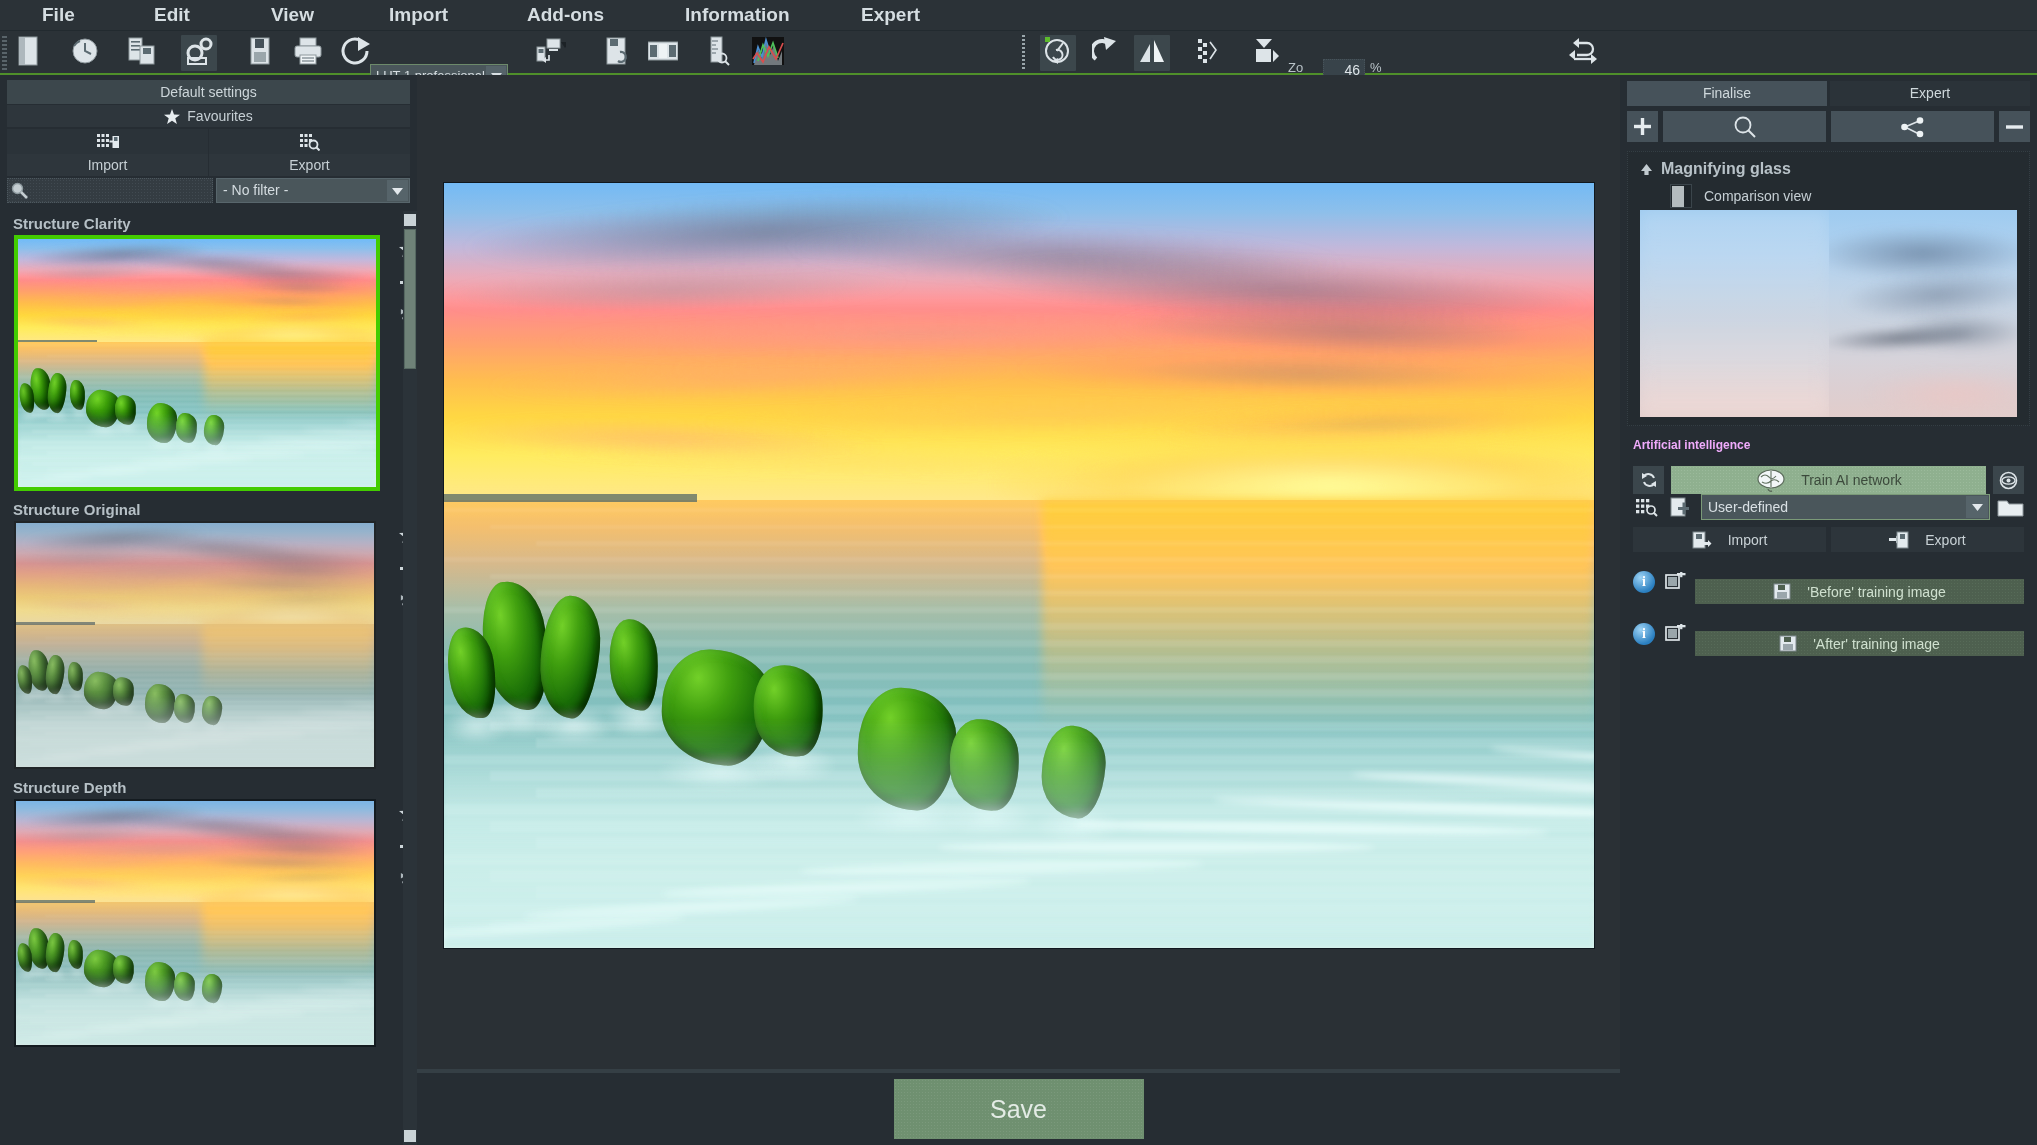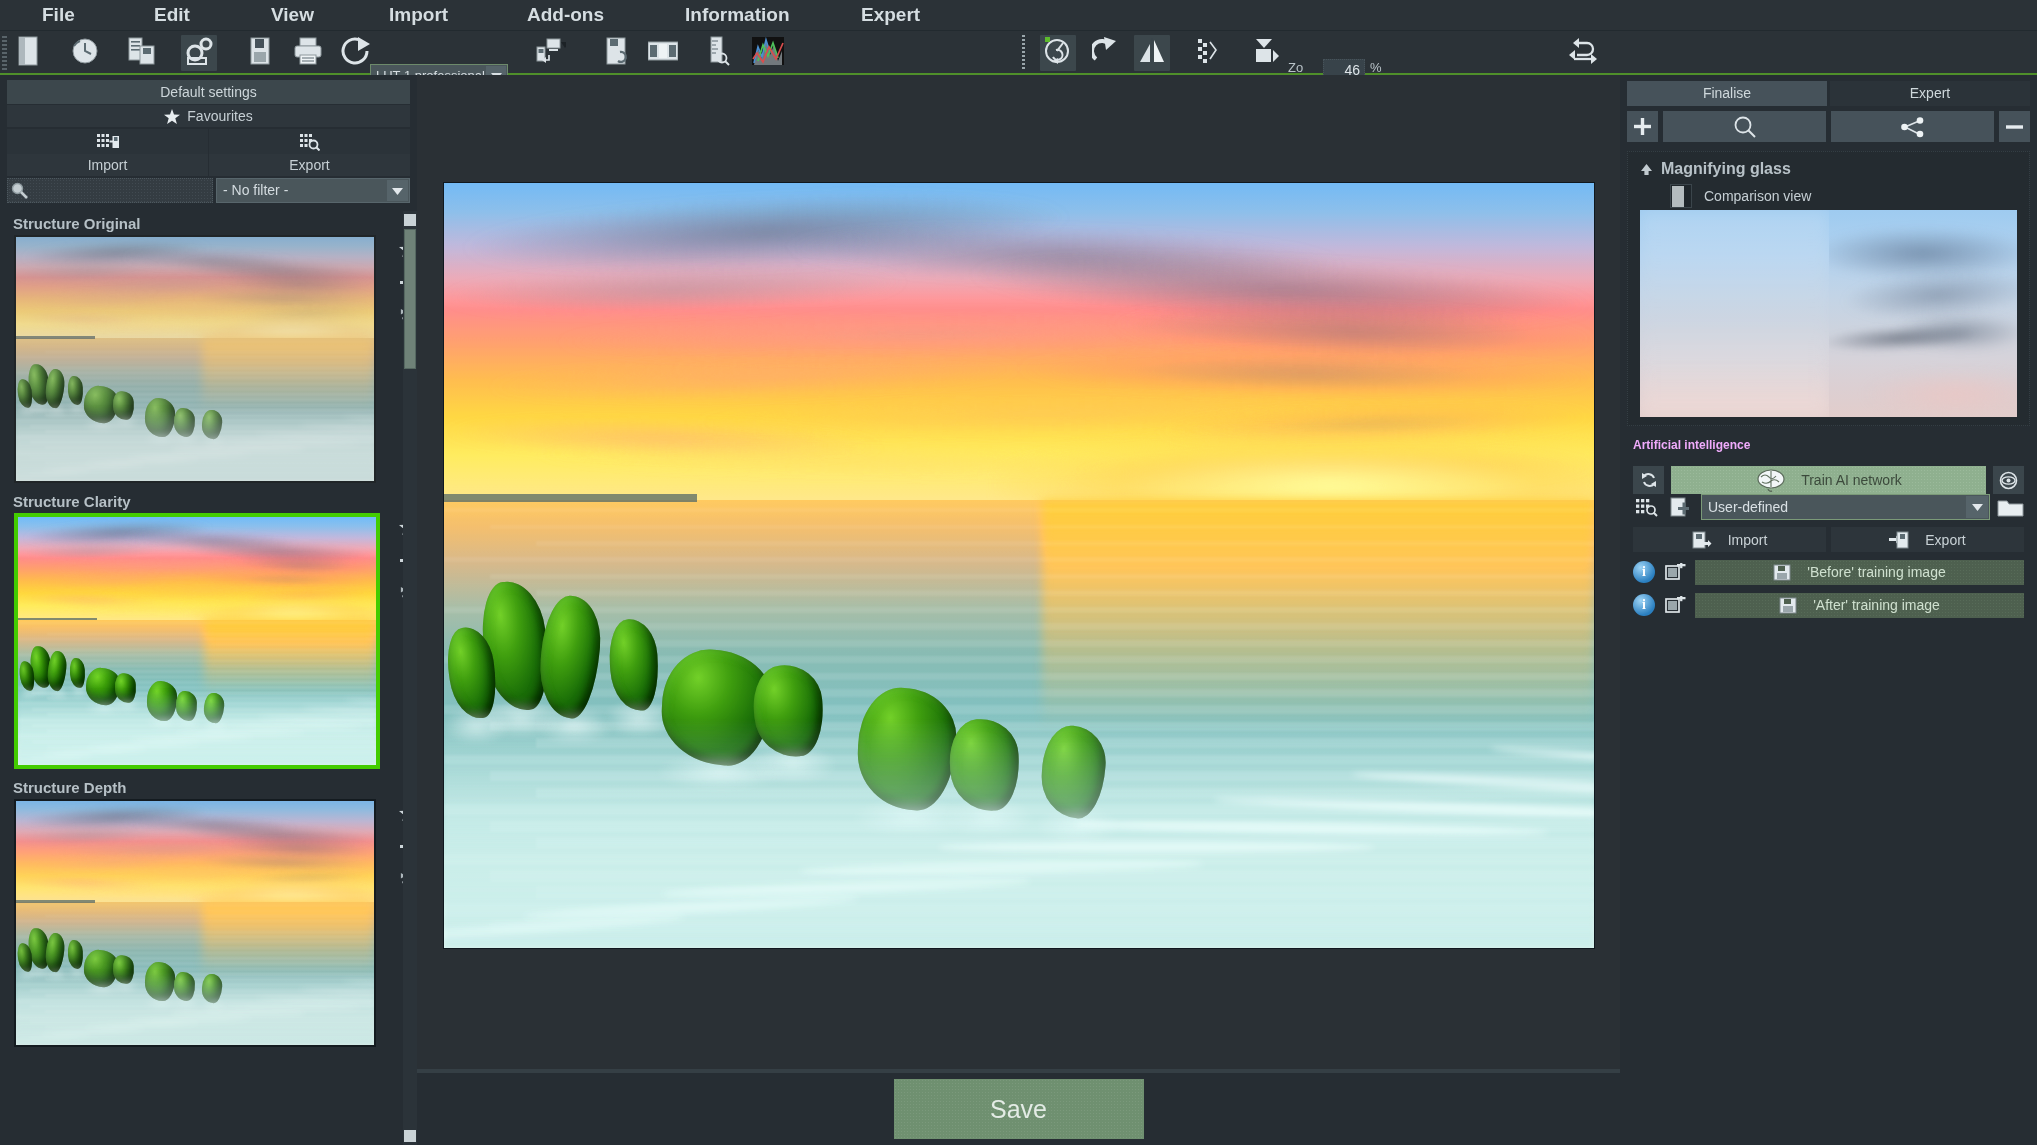--- a/index.html
+++ b/index.html
@@ -191,21 +191,21 @@
   .ai-ie-btn { flex:1; height:25px; display:flex; align-items:center; justify-content:center; gap:16px;
     font-size:14px; color:#c9d2d6; background:#2d353b;
     background-image:radial-gradient(#38424a 0.6px, transparent 0.7px); background-size:4px 4px; }
   .ai-tr { display:flex; gap:6px; align-items:center; padding:7px 6px 0 6px; }
   .info-circle { width:22px; height:22px; border-radius:50%;
     background:radial-gradient(circle at 35% 30%, #9fd4f5, #2a7fc0 70%);
     color:#fff; font-size:14px; font-weight:bold; display:flex; align-items:center; justify-content:center;
     font-family:"Liberation Serif", serif; }
   .tr-btn { flex:1; height:25px; background:#4e604f; display:flex; align-items:center; justify-content:center; gap:16px;
     font-size:14px; color:#cfe0cf;
-    background-image:radial-gradient(#576b58 0.8px, transparent 0.9px); background-size:3px 3px; }
+    background-image:radial-gradient(#576b58 0.8px, transparent 0.9px); background-size:3px 3px;margin-top:20px; }
 
   
   .sky { position:absolute; left:0; right:0; top:0; }
   .sea { position:absolute; left:0; right:0; bottom:0; }
   .rock { position:absolute; border-radius:42% 55% 38% 60% / 48% 40% 58% 46%; }
 </style>
 </head>
 <body>
 
 <div class="app">
@@ -472,66 +472,66 @@
             <svg width="11" height="8" viewBox="0 0 11 8">
                 <polygon points="0,1 11,1 5.5,8" fill="#e2e8ec"></polygon>
               </svg>
           </span>
         </div>
       </div>
 
       <div class="preset-scroll">
         <div class="preset-inner" id="preset-list">
             <div class="preset-block">
-              <div class="preset-title">Structure Original</div>
+              <div class="preset-title">Structure Clarity</div>
     <div class="preset-thumbwrap">
-      <div class="preset-thumb" id="pt0" style="filter: saturate(0.82) contrast(0.95);">
+      <div class="preset-thumb selected" id="pt1" style="filter: saturate(1.3) contrast(1.12);">
                   <div class="sky" style="height:41.5%;background:
      linear-gradient(to bottom,
        #7fb2dc 0%, #93b7d6 9%, #b9b3cc 20%, #d7a9b3 30%,
        #e8918f 40%, #f2a07e 50%, #f6b86a 62%, #f9cf64 74%, #fbe07c 86%, #f3dd9a 100%);"></div>
                   <div style="position:absolute;left:2%;top:2%;width:52%;height:9%;
       background:radial-gradient(ellipse at center, rgba(90,96,112,.55) 0%, transparent 72%);
-      transform:rotate(-3deg);filter:blur(4px);"></div>
+      transform:rotate(-3deg);filter:blur(3px);"></div>
                   <div style="position:absolute;left:30%;top:6%;width:48%;height:7%;
       background:radial-gradient(ellipse at center, rgba(110,108,122,.5) 0%, transparent 72%);
-      transform:rotate(2deg);filter:blur(4px);"></div>
+      transform:rotate(2deg);filter:blur(3px);"></div>
                   <div style="position:absolute;left:0%;top:11%;width:40%;height:6%;
       background:radial-gradient(ellipse at center, rgba(150,140,150,.45) 0%, transparent 72%);
-      transform:rotate(-2deg);filter:blur(4px);"></div>
+      transform:rotate(-2deg);filter:blur(3px);"></div>
                   <div style="position:absolute;left:46%;top:10%;width:54%;height:8%;
       background:radial-gradient(ellipse at center, rgba(100,100,118,.5) 0%, transparent 72%);
-      transform:rotate(3deg);filter:blur(4px);"></div>
+      transform:rotate(3deg);filter:blur(3px);"></div>
                   <div style="position:absolute;left:10%;top:17%;width:62%;height:6%;
       background:radial-gradient(ellipse at center, rgba(190,150,150,.42) 0%, transparent 72%);
-      transform:rotate(-1deg);filter:blur(4px);"></div>
+      transform:rotate(-1deg);filter:blur(3px);"></div>
                   <div style="position:absolute;left:58%;top:16%;width:42%;height:7%;
       background:radial-gradient(ellipse at center, rgba(120,108,118,.5) 0%, transparent 72%);
-      transform:rotate(2deg);filter:blur(4px);"></div>
+      transform:rotate(2deg);filter:blur(3px);"></div>
                   <div style="position:absolute;left:4%;top:23%;width:46%;height:5%;
       background:radial-gradient(ellipse at center, rgba(225,160,140,.4) 0%, transparent 72%);
-      transform:rotate(-2deg);filter:blur(4px);"></div>
+      transform:rotate(-2deg);filter:blur(3px);"></div>
                   <div style="position:absolute;left:50%;top:22%;width:50%;height:6%;
       background:radial-gradient(ellipse at center, rgba(140,118,122,.45) 0%, transparent 72%);
-      transform:rotate(1deg);filter:blur(4px);"></div>
+      transform:rotate(1deg);filter:blur(3px);"></div>
                   <div style="position:absolute;left:22%;top:28%;width:60%;height:5%;
       background:radial-gradient(ellipse at center, rgba(245,180,130,.38) 0%, transparent 72%);
-      transform:rotate(-1deg);filter:blur(4px);"></div>
+      transform:rotate(-1deg);filter:blur(3px);"></div>
                   <div style="position:absolute;left:0%;top:31%;width:38%;height:5%;
       background:radial-gradient(ellipse at center, rgba(230,150,140,.4) 0%, transparent 72%);
-      transform:rotate(2deg);filter:blur(4px);"></div>
+      transform:rotate(2deg);filter:blur(3px);"></div>
                   <div style="position:absolute;left:62%;top:29%;width:38%;height:5%;
       background:radial-gradient(ellipse at center, rgba(160,130,120,.4) 0%, transparent 72%);
-      transform:rotate(-2deg);filter:blur(4px);"></div>
+      transform:rotate(-2deg);filter:blur(3px);"></div>
                   <div style="position:absolute;left:8%;top:34%;width:52%;height:4%;
       background:radial-gradient(ellipse at center, rgba(250,200,130,.35) 0%, transparent 72%);
-      transform:rotate(1deg);filter:blur(4px);"></div>
+      transform:rotate(1deg);filter:blur(3px);"></div>
                   <div style="position:absolute;left:55%;top:35%;width:45%;height:5%;
       background:radial-gradient(ellipse at center, rgba(180,140,110,.4) 0%, transparent 72%);
-      transform:rotate(-1deg);filter:blur(4px);"></div>
+      transform:rotate(-1deg);filter:blur(3px);"></div>
                   <div style="position:absolute;left:48%;top:32.5%;width:58%;height:14%;
      background:radial-gradient(ellipse at center, rgba(255,240,170,.95) 0%, rgba(255,205,110,.5) 45%, transparent 75%);
      filter:blur(6px);"></div>
                   <div class="sea" style="top:41.5%;height:58.5%;background:
      linear-gradient(to bottom,
        #e9c377 0%, #dfb97f 6%, #c9b392 14%, #a7b6a6 24%,
        #8fb3ad 34%, #8bb7b6 46%, #9cc3c2 58%, #b3d2cf 70%, #c6ddd8 82%, #d8e6e2 100%);"></div>
                   <div style="position:absolute;left:52%;top:41.5%;width:48%;height:30%;
      background:linear-gradient(to bottom, rgba(255,200,90,.85), rgba(250,190,95,.35) 60%, transparent);
      filter:blur(5px);"></div>
@@ -681,66 +681,66 @@
                       <path d="M4,5 a6,6 0 0 1 10,2" fill="none" stroke="#aeb8bd" stroke-width="2"></path>
                       <polygon points="2,2 7,5 2,8" fill="#aeb8bd"></polygon>
                       <path d="M14,13 a6,6 0 0 1 -10,-2" fill="none" stroke="#aeb8bd" stroke-width="2"></path>
                       <polygon points="16,16 11,13 16,10" fill="#aeb8bd"></polygon>
                     </svg>
                   </span>
       </div>
     </div>
             </div>
             <div class="preset-block">
-              <div class="preset-title">Structure Clarity</div>
+              <div class="preset-title">Structure Original</div>
     <div class="preset-thumbwrap">
-      <div class="preset-thumb selected" id="pt1" style="filter: saturate(1.3) contrast(1.12);">
+      <div class="preset-thumb" id="pt0" style="filter: saturate(0.82) contrast(0.95);">
                   <div class="sky" style="height:41.5%;background:
      linear-gradient(to bottom,
        #7fb2dc 0%, #93b7d6 9%, #b9b3cc 20%, #d7a9b3 30%,
        #e8918f 40%, #f2a07e 50%, #f6b86a 62%, #f9cf64 74%, #fbe07c 86%, #f3dd9a 100%);"></div>
                   <div style="position:absolute;left:2%;top:2%;width:52%;height:9%;
       background:radial-gradient(ellipse at center, rgba(90,96,112,.55) 0%, transparent 72%);
-      transform:rotate(-3deg);filter:blur(3px);"></div>
+      transform:rotate(-3deg);filter:blur(4px);"></div>
                   <div style="position:absolute;left:30%;top:6%;width:48%;height:7%;
       background:radial-gradient(ellipse at center, rgba(110,108,122,.5) 0%, transparent 72%);
-      transform:rotate(2deg);filter:blur(3px);"></div>
+      transform:rotate(2deg);filter:blur(4px);"></div>
                   <div style="position:absolute;left:0%;top:11%;width:40%;height:6%;
       background:radial-gradient(ellipse at center, rgba(150,140,150,.45) 0%, transparent 72%);
-      transform:rotate(-2deg);filter:blur(3px);"></div>
+      transform:rotate(-2deg);filter:blur(4px);"></div>
                   <div style="position:absolute;left:46%;top:10%;width:54%;height:8%;
       background:radial-gradient(ellipse at center, rgba(100,100,118,.5) 0%, transparent 72%);
-      transform:rotate(3deg);filter:blur(3px);"></div>
+      transform:rotate(3deg);filter:blur(4px);"></div>
                   <div style="position:absolute;left:10%;top:17%;width:62%;height:6%;
       background:radial-gradient(ellipse at center, rgba(190,150,150,.42) 0%, transparent 72%);
-      transform:rotate(-1deg);filter:blur(3px);"></div>
+      transform:rotate(-1deg);filter:blur(4px);"></div>
                   <div style="position:absolute;left:58%;top:16%;width:42%;height:7%;
       background:radial-gradient(ellipse at center, rgba(120,108,118,.5) 0%, transparent 72%);
-      transform:rotate(2deg);filter:blur(3px);"></div>
+      transform:rotate(2deg);filter:blur(4px);"></div>
                   <div style="position:absolute;left:4%;top:23%;width:46%;height:5%;
       background:radial-gradient(ellipse at center, rgba(225,160,140,.4) 0%, transparent 72%);
-      transform:rotate(-2deg);filter:blur(3px);"></div>
+      transform:rotate(-2deg);filter:blur(4px);"></div>
                   <div style="position:absolute;left:50%;top:22%;width:50%;height:6%;
       background:radial-gradient(ellipse at center, rgba(140,118,122,.45) 0%, transparent 72%);
-      transform:rotate(1deg);filter:blur(3px);"></div>
+      transform:rotate(1deg);filter:blur(4px);"></div>
                   <div style="position:absolute;left:22%;top:28%;width:60%;height:5%;
       background:radial-gradient(ellipse at center, rgba(245,180,130,.38) 0%, transparent 72%);
-      transform:rotate(-1deg);filter:blur(3px);"></div>
+      transform:rotate(-1deg);filter:blur(4px);"></div>
                   <div style="position:absolute;left:0%;top:31%;width:38%;height:5%;
       background:radial-gradient(ellipse at center, rgba(230,150,140,.4) 0%, transparent 72%);
-      transform:rotate(2deg);filter:blur(3px);"></div>
+      transform:rotate(2deg);filter:blur(4px);"></div>
                   <div style="position:absolute;left:62%;top:29%;width:38%;height:5%;
       background:radial-gradient(ellipse at center, rgba(160,130,120,.4) 0%, transparent 72%);
-      transform:rotate(-2deg);filter:blur(3px);"></div>
+      transform:rotate(-2deg);filter:blur(4px);"></div>
                   <div style="position:absolute;left:8%;top:34%;width:52%;height:4%;
       background:radial-gradient(ellipse at center, rgba(250,200,130,.35) 0%, transparent 72%);
-      transform:rotate(1deg);filter:blur(3px);"></div>
+      transform:rotate(1deg);filter:blur(4px);"></div>
                   <div style="position:absolute;left:55%;top:35%;width:45%;height:5%;
       background:radial-gradient(ellipse at center, rgba(180,140,110,.4) 0%, transparent 72%);
-      transform:rotate(-1deg);filter:blur(3px);"></div>
+      transform:rotate(-1deg);filter:blur(4px);"></div>
                   <div style="position:absolute;left:48%;top:32.5%;width:58%;height:14%;
      background:radial-gradient(ellipse at center, rgba(255,240,170,.95) 0%, rgba(255,205,110,.5) 45%, transparent 75%);
      filter:blur(6px);"></div>
                   <div class="sea" style="top:41.5%;height:58.5%;background:
      linear-gradient(to bottom,
        #e9c377 0%, #dfb97f 6%, #c9b392 14%, #a7b6a6 24%,
        #8fb3ad 34%, #8bb7b6 46%, #9cc3c2 58%, #b3d2cf 70%, #c6ddd8 82%, #d8e6e2 100%);"></div>
                   <div style="position:absolute;left:52%;top:41.5%;width:48%;height:30%;
      background:linear-gradient(to bottom, rgba(255,200,90,.85), rgba(250,190,95,.35) 60%, transparent);
      filter:blur(5px);"></div>

